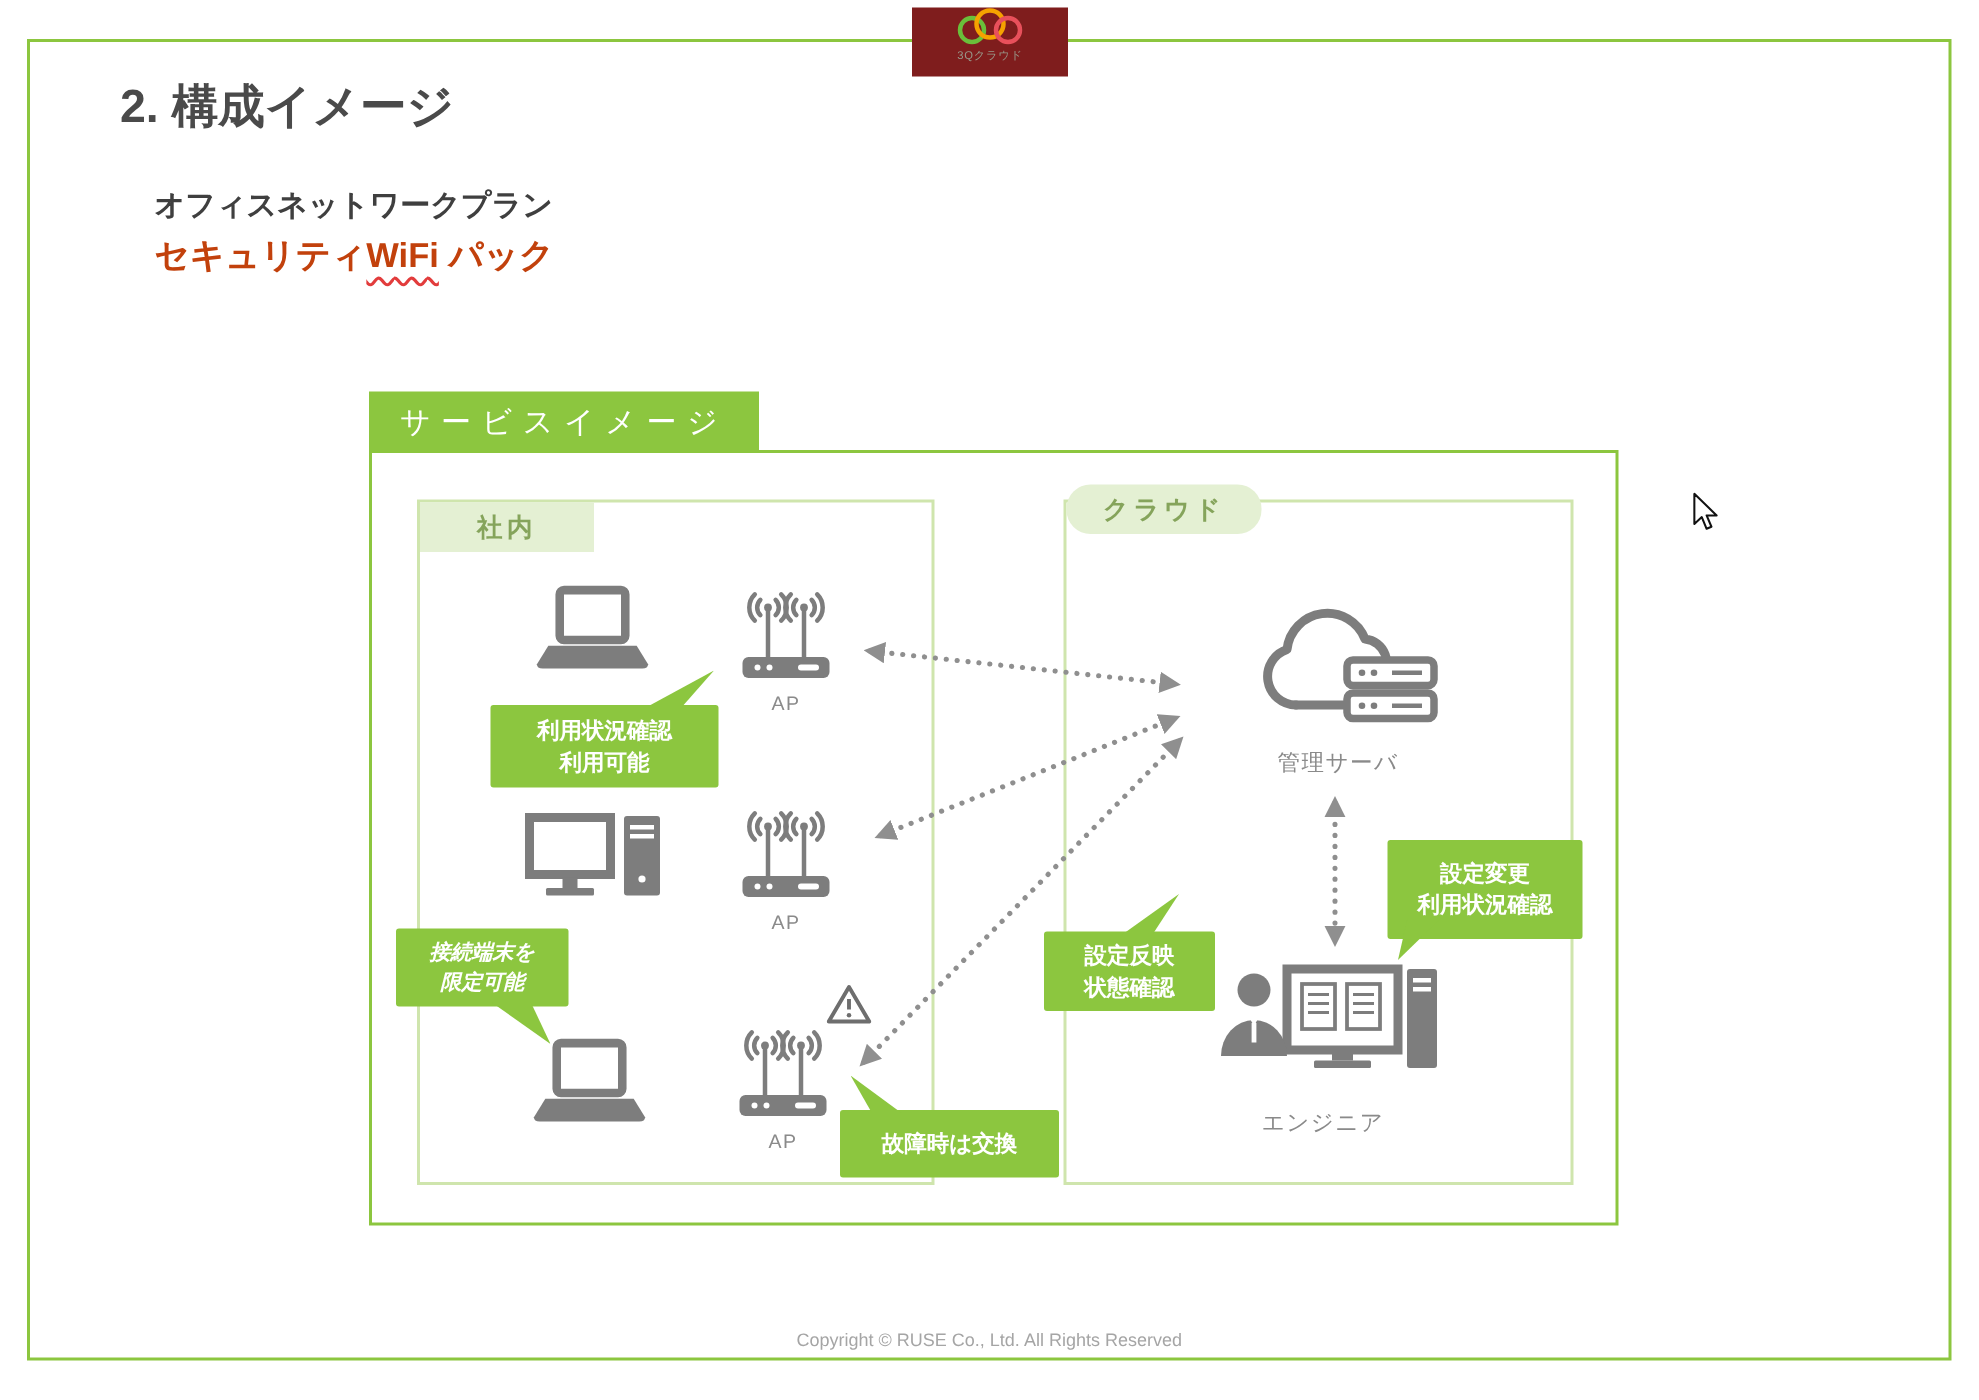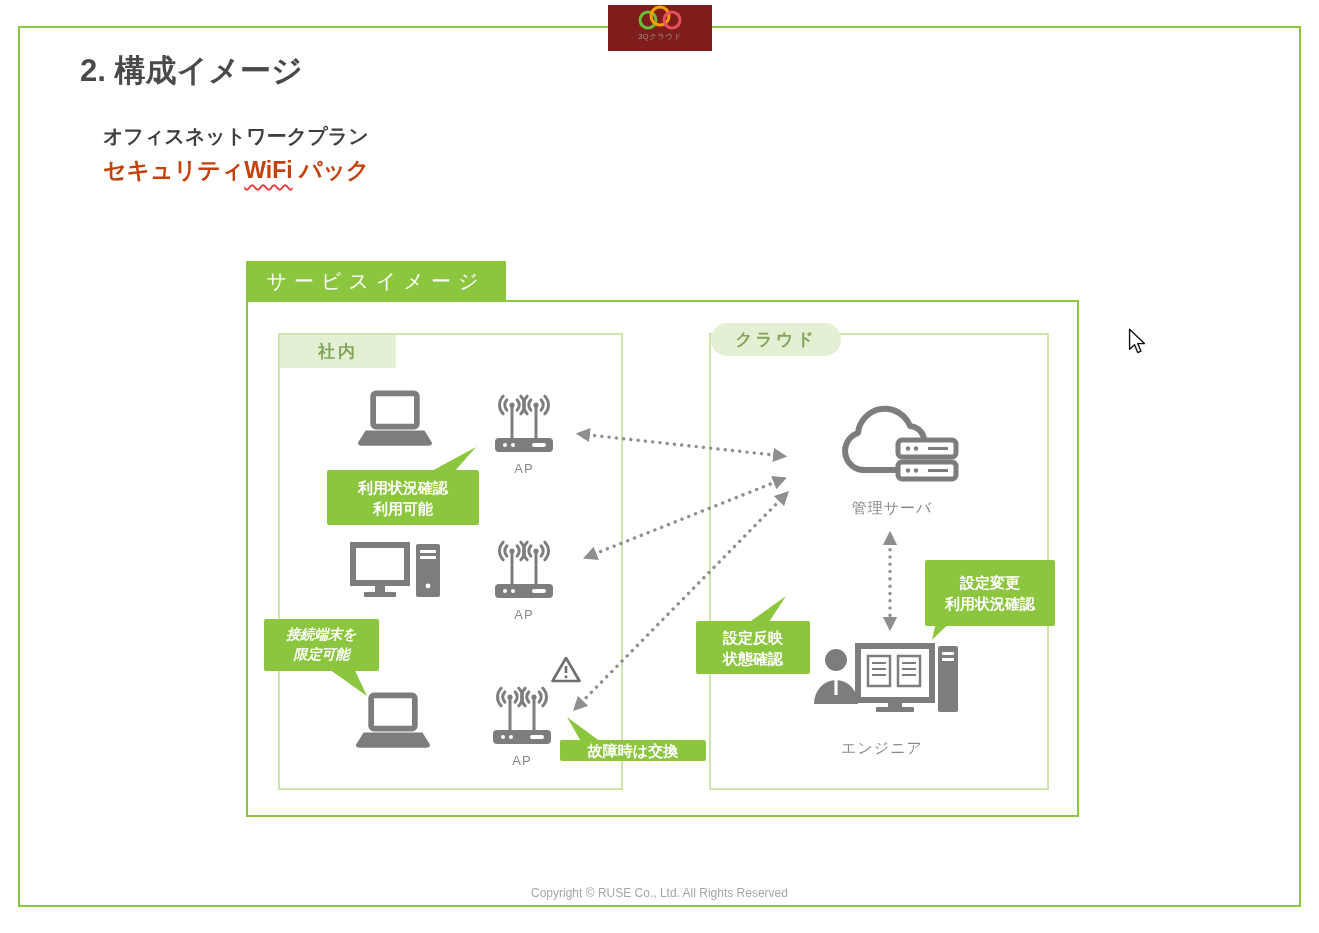--- a/index.html
+++ b/index.html
@@ -50,21 +50,21 @@
   .cloudsrv{left:824px;top:396px;width:136px;height:96px;}
   .srvl{left:824px;top:499px;width:136px;}
   .eng{left:806px;top:642px;width:152px;height:90px;}
   .engl{left:806px;top:739px;width:152px;}
   .cursor{left:1126px;top:328px;width:22px;height:26px;z-index:5;}
   
   .b-install{left:327px;top:470px;width:152px;height:55px;font-size:15px;}
   .t-install{left:428px;top:447px;width:48px;height:24px;clip-path:polygon(100% 0,8% 100%,56% 100%);}
   .b-limit{left:264px;top:619px;width:115px;height:52px;font-size:14px;font-style:italic;}
   .t-limit{left:323px;top:668px;width:44px;height:28px;clip-path:polygon(10% 0,70% 0,100% 100%);}
-  .b-replace{left:560px;top:740px;width:146px;height:21px;font-size:15px;}
+  .b-replace{left:560px;top:740px;width:146px;height:45px;font-size:15px;}
   .t-replace{left:567px;top:717px;width:34px;height:25px;clip-path:polygon(0 0,100% 100%,42% 100%);}
   .b-reflect{left:680px;top:621px;width:114px;height:53px;font-size:15px;margin-left:16px;}
   .t-reflect{left:744px;top:596px;width:42px;height:27px;clip-path:polygon(100% 0,10% 100%,58% 100%);}
   .b-change{left:925px;top:560px;width:130px;height:66px;font-size:15px;}
   .t-change{left:932px;top:612px;width:40px;height:28px;clip-path:polygon(0 100%,16% 0,72% 0);}
 </style>
 </head>
 <body>
 
 <svg width="0" height="0" style="position:absolute">

